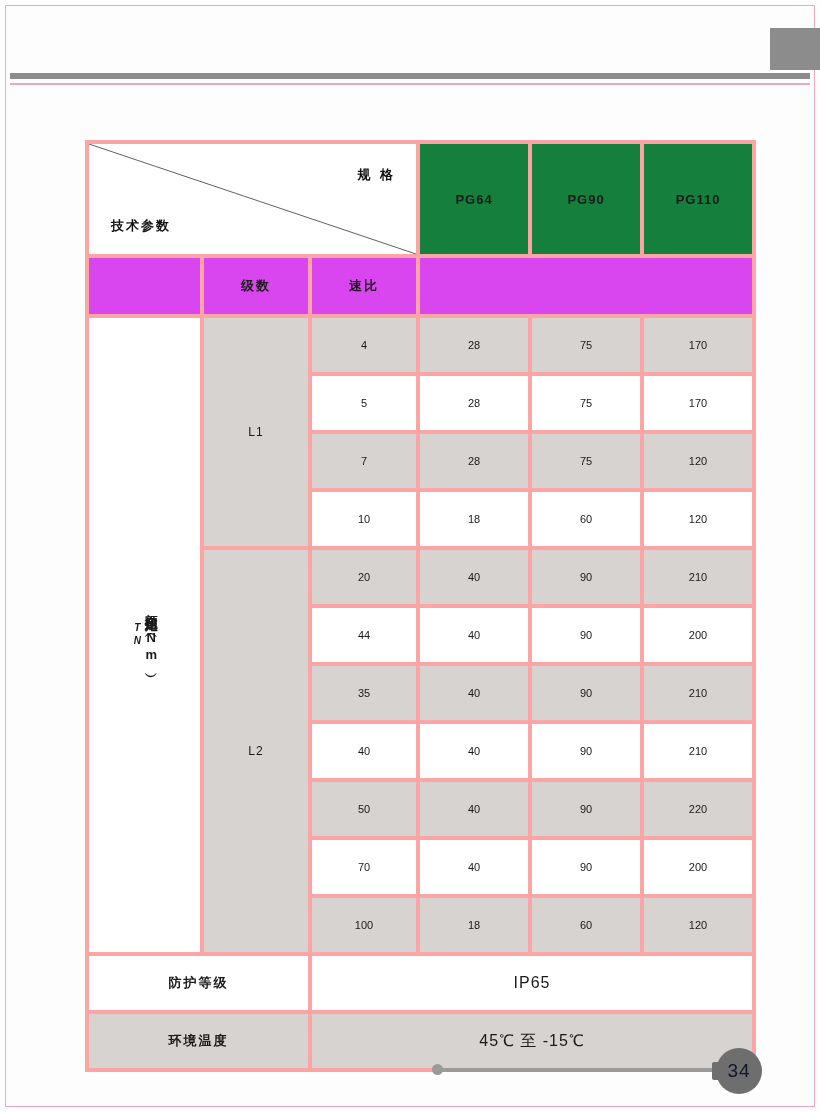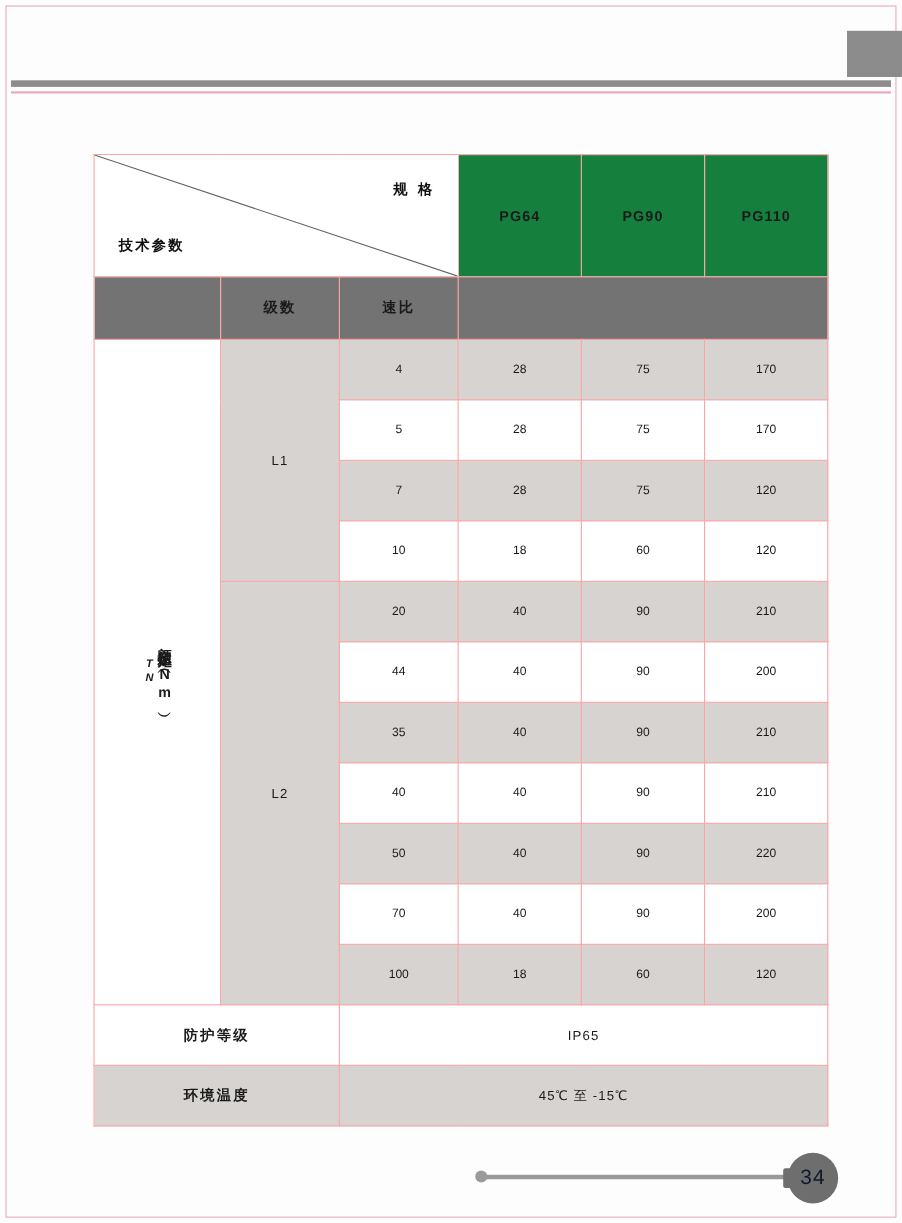--- a/index.html
+++ b/index.html
@@ -67,21 +67,21 @@
     width: 667px;
   }
   table.spec {
     border-collapse: collapse;
     width: 667px;
     table-layout: fixed;
     font-size: 11px;
     color: #1a1a1a;
   }
   table.spec td {
-    border: 1px solid #fca5a5;
+    border: 4px solid #fca5a5;
     text-align: center;
     vertical-align: middle;
     padding: 0;
     height: 54px;
   }
   .c-grey { background: #d6d3d0; }
   .c-white { background: #ffffff; }
 
   .col-a { width: 115px; }
   .col-b { width: 108px; }
@@ -128,21 +128,21 @@
     font-weight: 700;
     letter-spacing: 1px;
     background: #15803d;
   }
 
   .sub-head {
     font-size: 13px;
     font-weight: 600;
     letter-spacing: 2px;
     height: 56px !important;
-    background: #737373;
+    background: #d946ef;
   }
 
   
   .vlabel {
     position: relative;
   }
   .vlabel .vtext {
     writing-mode: vertical-rl;
     text-orientation: upright;
     display: inline-block;
@@ -165,21 +165,21 @@
 
   .ratio-cell { font-size: 11px; }
   .val-cell { font-size: 11px; }
 
   .foot-label {
     font-size: 13px;
     letter-spacing: 2px;
     font-weight: 700;
   }
   .foot-val {
-    font-size: 12px;
+    font-size: 16px;
     letter-spacing: 1px;
   }
 
   
   .footer-line {
     position: absolute;
     left: 440px;
     top: 1068px;
     width: 280px;
     height: 4px;

